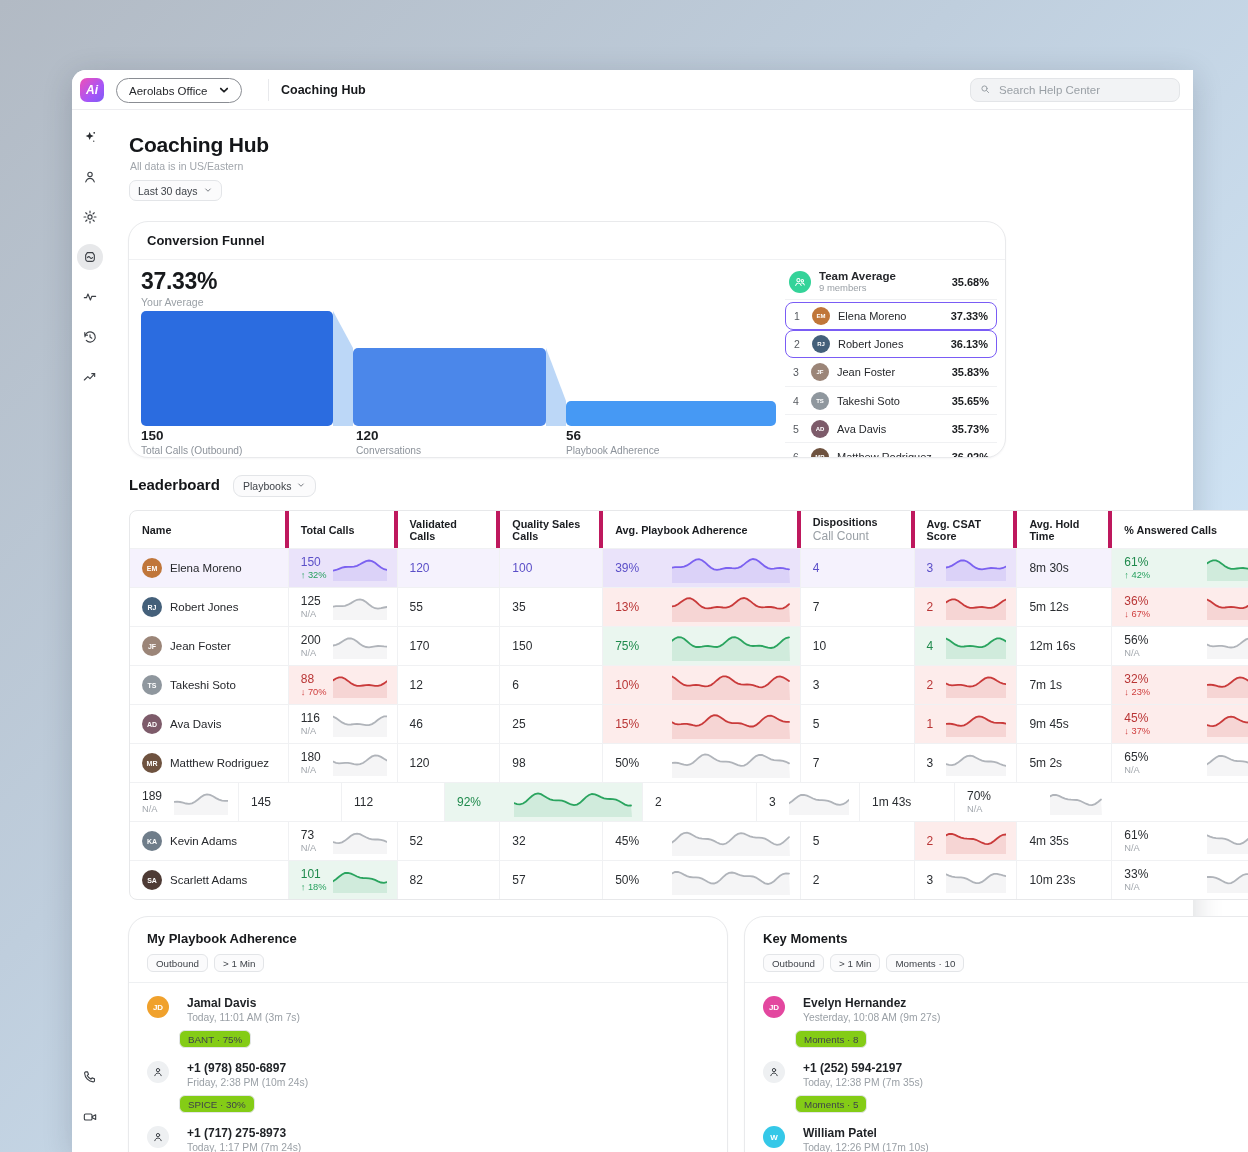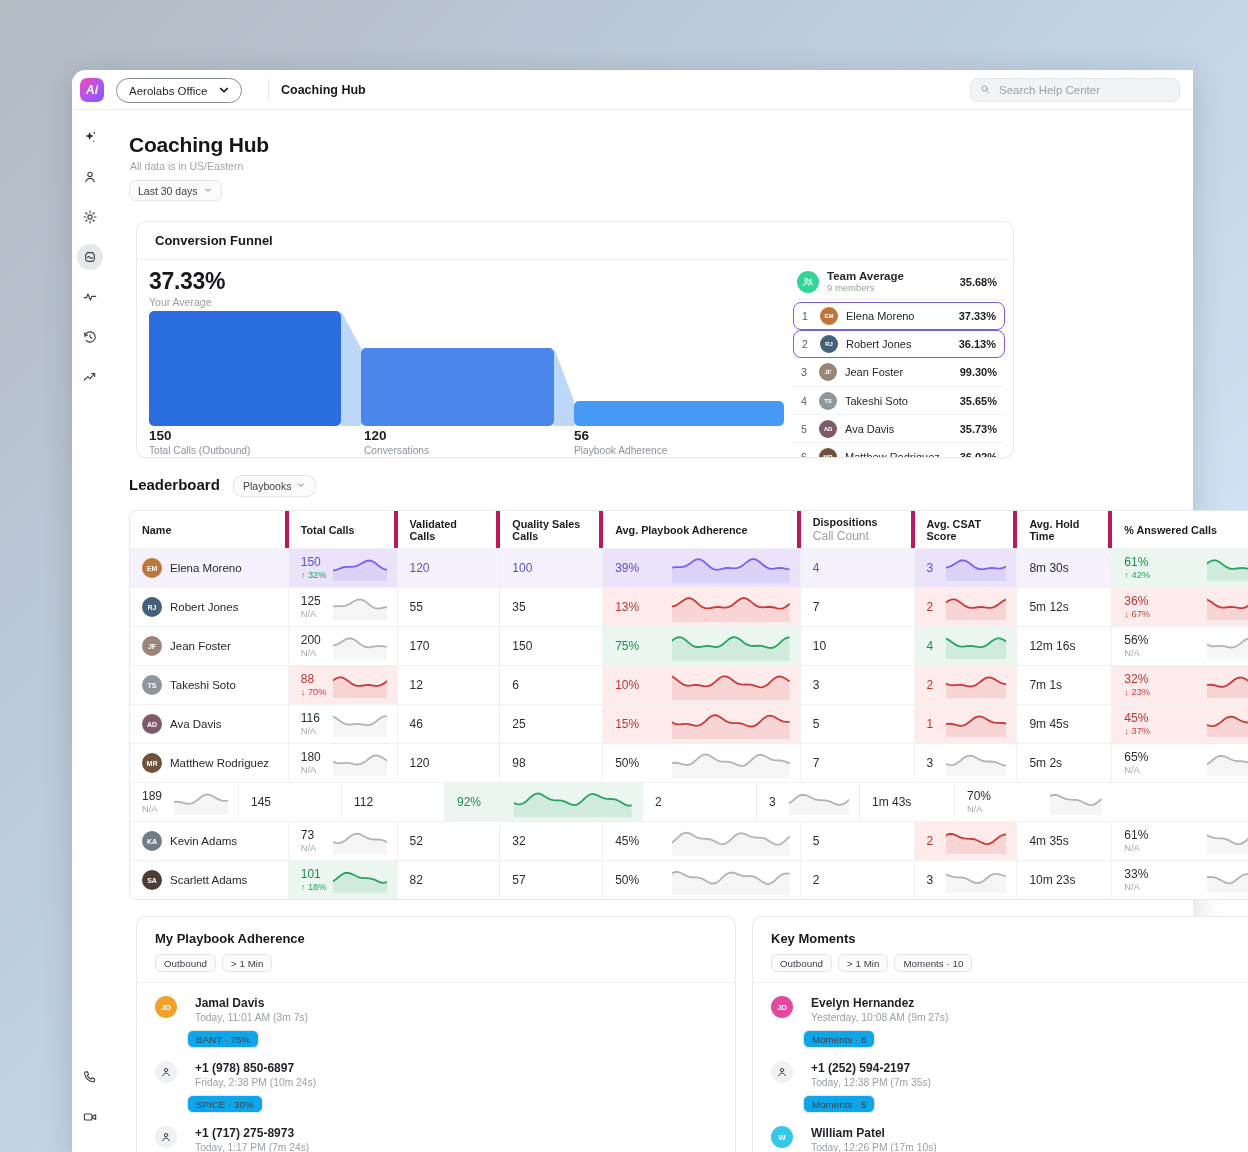--- a/index.html
+++ b/index.html
@@ -27,21 +27,21 @@
   .sidebar{position:absolute;left:0;top:40px;width:36px;bottom:0;display:flex;flex-direction:column;align-items:center;padding-top:14px;}
   .side-ic{width:26px;height:26px;margin-bottom:14px;display:flex;align-items:center;justify-content:center;border-radius:50%;cursor:pointer;}
   .side-ic.active{background:#e7e8ea;}
   .side-bottom{position:absolute;bottom:8px;left:0;width:36px;display:flex;flex-direction:column;align-items:center;}
   
   .h1{position:absolute;left:57px;top:63px;font-size:21px;font-weight:700;color:#141619;letter-spacing:-.2px;}
   .subtitle{position:absolute;left:58px;top:90px;font-size:10.5px;color:#a0a5ab;}
   .date-btn{position:absolute;left:57px;top:110px;height:21px;display:inline-flex;align-items:center;gap:5px;
     padding:0 8px;border:1px solid #e3e5e8;border-radius:7px;background:#fbfbfc;font-size:10.5px;color:#3f4349;cursor:pointer;}
   
-  .card{position:absolute;background:#fff;border:1px solid #e9eaec;border-radius:10px;box-shadow:0 1px 2px rgba(16,24,40,.04);margin-left:8px;}
+  .card{position:absolute;background:#fff;border:1px solid #e9eaec;border-radius:20px;box-shadow:0 1px 2px rgba(16,24,40,.04);}
   #funnel-card{left:56px;top:151px;width:878px;height:237px;overflow:hidden;}
   .card-title{padding:11px 18px;font-size:13px;font-weight:700;color:#17191c;border-bottom:1px solid #f0f1f3;}
   .avg{position:absolute;left:12px;top:46px;}
   .avg-v{font-size:23px;font-weight:700;color:#17191c;letter-spacing:-.3px;}
   .avg-l{font-size:10.5px;color:#9aa0a6;margin-top:1px;}
   #funnel-svg-wrap{position:absolute;left:12px;top:89px;width:635px;height:115px;}
   #funnel-labels{position:absolute;left:12px;top:206px;width:660px;}
   .fl{position:absolute;top:0;}
   .fl-v{font-size:13.5px;font-weight:700;color:#1c1e21;}
   .fl-l{font-size:10.2px;color:#8d939b;margin-top:2px;white-space:nowrap;}
@@ -89,21 +89,21 @@
   .chips{display:flex;gap:6px;padding:8px 18px 10px;border-bottom:1px solid #eef0f2;}
   .chip{height:18px;display:inline-flex;align-items:center;padding:0 8px;border:1px solid #e3e5e8;
     border-radius:6px;background:#fbfbfc;font-size:9.8px;color:#3f4349;cursor:pointer;white-space:nowrap;}
   .entries{padding:13px 18px 0;}
   .entry{margin-bottom:13px;}
   .e-head{display:flex;gap:18px;align-items:flex-start;}
   .av-icon{width:22px;height:22px;border-radius:50%;background:#eef0f2;display:inline-flex;align-items:center;justify-content:center;flex:none;}
   .e-name{font-size:12px;font-weight:600;color:#1f2226;}
   .e-time{font-size:10.3px;color:#9aa0a6;margin-top:2px;}
   .e-badge{display:inline-flex;align-items:center;margin:7px 0 0 32px;height:18px;padding:0 8px;
-    border:1px solid #e3e5e8;border-radius:6px;background:#0ea5e9;font-size:9.8px;color:#3f4349;}
+    border:1px solid #e3e5e8;border-radius:6px;background:#84cc16;font-size:9.8px;color:#3f4349;}
 </style>
 </head>
 <body>
 
 <div class="ext"></div>
 
 <div class="window">
 
   <div class="topbar">
     <div class="logo">Ai</div>
@@ -248,21 +248,21 @@
           <div class="rk-row rk-hl">
             <span class="rk-n">2</span>
             <span class="av" style="width:18px;height:18px;background:#44607a;font-size:6px">RJ</span>
             <span class="rk-name">Robert Jones</span>
             <span class="rk-pct">36.13%</span>
           </div>
           <div class="rk-row">
             <span class="rk-n">3</span>
             <span class="av" style="width:18px;height:18px;background:#9b8578;font-size:6px">JF</span>
             <span class="rk-name">Jean Foster</span>
-            <span class="rk-pct">99.30%</span>
+            <span class="rk-pct">35.83%</span>
           </div>
           <div class="rk-row rk-sep">
             <span class="rk-n">4</span>
             <span class="av" style="width:18px;height:18px;background:#8f979e;font-size:6px">TS</span>
             <span class="rk-name">Takeshi Soto</span>
             <span class="rk-pct">35.65%</span>
           </div>
           <div class="rk-row rk-sep">
             <span class="rk-n">5</span>
             <span class="av" style="width:18px;height:18px;background:#7d5b6a;font-size:6px">AD</span>

